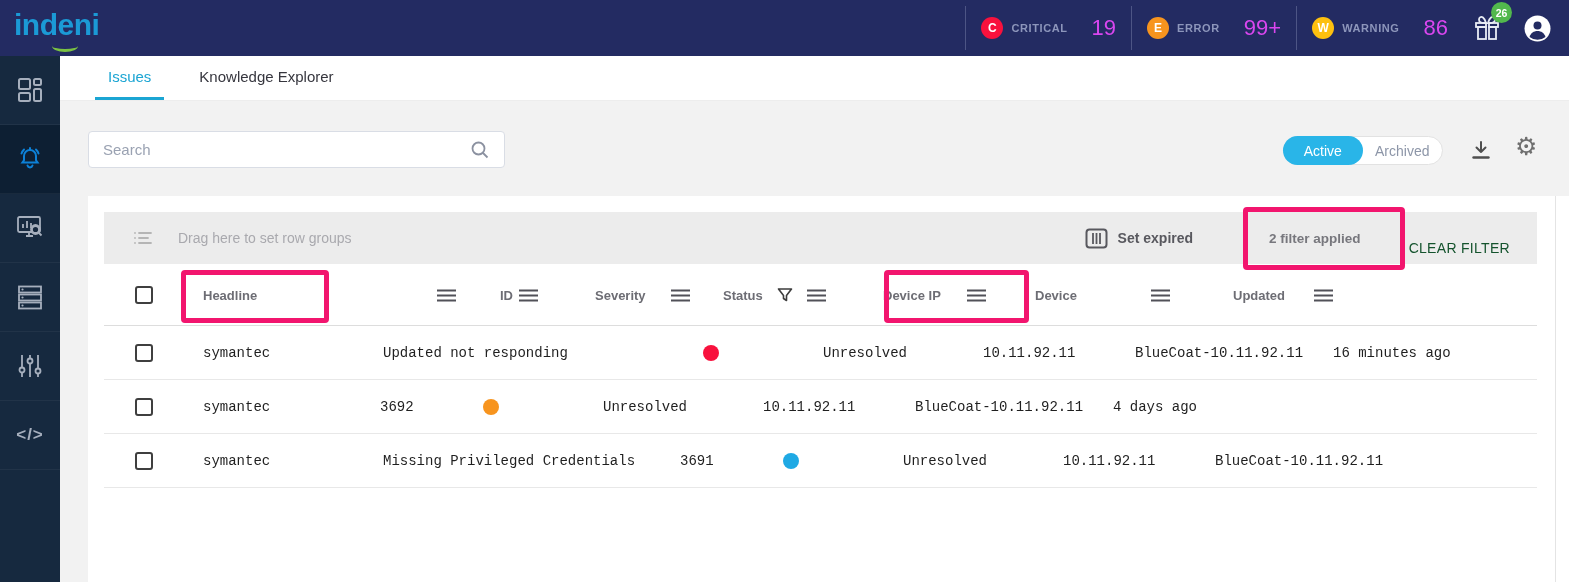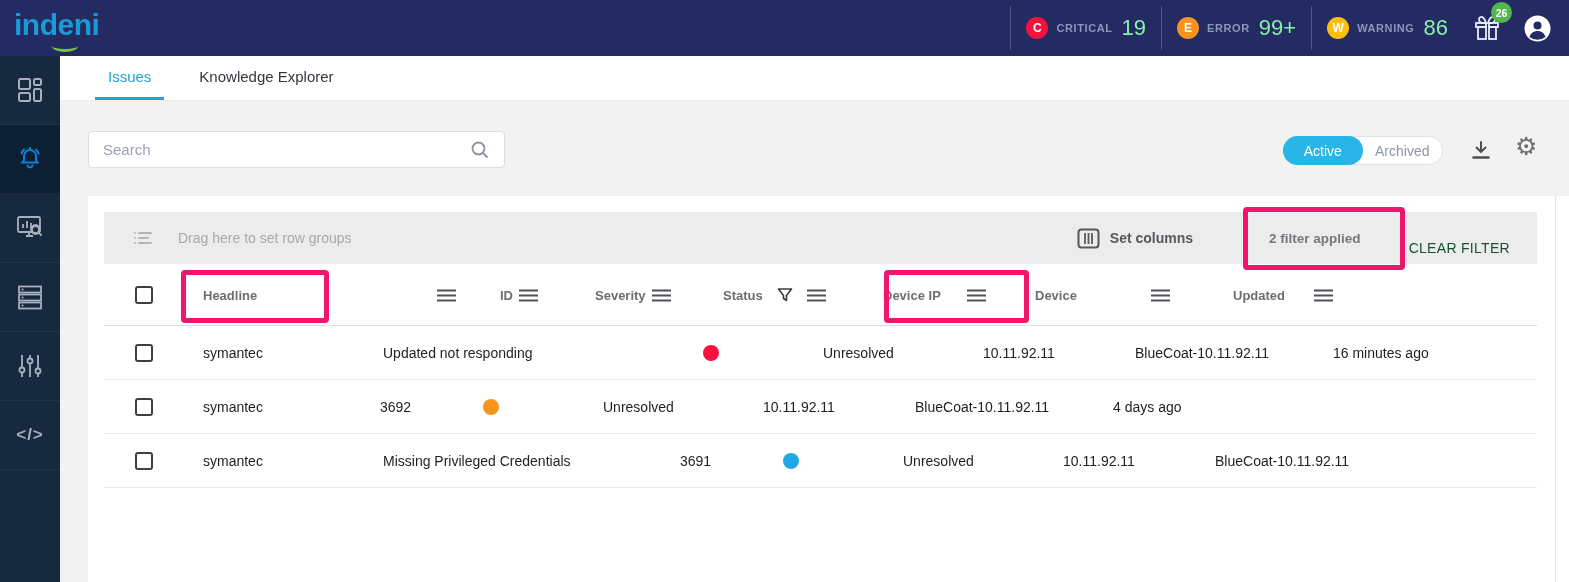--- a/index.html
+++ b/index.html
@@ -8,21 +8,21 @@
 
   
   .topbar { position:absolute; left:0; top:0; width:1569px; height:56px; background:#232b62; z-index:5; }
   .logo { position:absolute; left:14px; top:8px; font-size:30px; font-weight:bold; color:#1b9ad6; letter-spacing:-0.5px; }
   .logo-smile { position:absolute; left:52px; top:40px; width:26px; height:12px; border-bottom:3.5px solid #7ac143; border-radius:50%; }
   .tb-right { position:absolute; right:10px; top:0; height:56px; display:flex; align-items:center; }
   .tb-div { width:1px; height:44px; background:#4d5585; margin:0 15px; }
   .alert-group { display:flex; align-items:center; gap:8px; }
   .alert-circle { width:22px; height:22px; border-radius:50%; color:#fff; font-size:12px; font-weight:bold; display:flex; align-items:center; justify-content:center; }
   .alert-label { font-size:11px; font-weight:bold; color:#8d96bb; letter-spacing:0.6px; }
-  .alert-count { font-size:22px; color:#86efac; margin-left:1px; }
+  .alert-count { font-size:22px; color:#d946ef; margin-left:16px; }
   .gift-wrap { position:relative; margin:0 22px 0 24px; width:30px; height:34px; }
   .gift-badge { position:absolute; right:-10px; top:-9px; width:21px; height:21px; border-radius:50%; color:#fff; font-size:10.5px; font-weight:bold; display:flex; align-items:center; justify-content:center; }
   .avatar { width:27px; height:27px; margin-right:8px; }
 
   
   .sidebar { position:absolute; left:0; top:56px; width:60px; height:526px; background:#16293f; z-index:4; }
   .side-item { width:60px; height:69px; display:flex; align-items:center; justify-content:center; border-bottom:1px solid rgba(255,255,255,0.05); cursor:pointer; }
   .side-item.active { background:#0d1f33; }
   .side-item .code-glyph { color:#a6afbd; font-size:17px; font-weight:bold; letter-spacing:1px; }
 
@@ -54,25 +54,25 @@
   .gb-right { margin-left:auto; display:flex; align-items:center; }
   .setcols { display:flex; align-items:center; gap:10px; cursor:pointer; }
   .setcols-label { font-size:14px; font-weight:bold; color:#58585e; }
   .filter-applied { margin-left:76px; font-size:13.5px; font-weight:bold; color:#77777d; }
   .clear-filter { margin-left:48px; margin-right:27px; font-size:14px; color:#14532d; cursor:pointer; letter-spacing:0.3px;margin-top:20px; }
 
   .grid-row { position:absolute; left:16px; width:1433px; display:flex; align-items:center; }
   .hdr { top:69px; height:61px; border-bottom:1px solid #dddddd; }
   .row0 { top:130px; } .row1 { top:184px; } .row2 { top:238px; }
   .data-row { height:54px; border-bottom:1px solid #e8e8e8; }
-  .c0{width:76px;} .c1{width:180px;} .c2{width:300px;} .c3{width:80px;} .c4{width:130px;}
+  .c0{width:76px;} .c1{width:180px;} .c2{width:300px;} .c3{width:80px;} .c4{width:130px;justify-content:space-between;}
   .c5{width:170px;} .c6{width:150px;} .c7{width:200px;} .c8{width:147px;}
   .cell { display:flex; align-items:center; height:100%; }
   .hdr .cell { font-size:13px; font-weight:bold; color:#6d6d74; }
-  .data-row .cell { font-size:14px; color:#1f1f1f; }
+  .data-row .cell { font-size:14px; color:#1f1f1f;font-family:Liberation Mono, monospace; }
   .c0 { justify-content:flex-start; padding-left:31px; }
   .c1 { padding-left:23px; } .c2 { padding-left:23px; } .c3 { padding-left:20px; }
   .c4 { padding-left:35px; } .c5 { padding-left:33px; } .c6 { padding-left:23px; }
   .c7 { padding-left:25px; } .c8 { padding-left:23px; }
   .menu-ic { display:flex; cursor:pointer; }
   .gap6 { margin-left:6px; } .gap14 { margin-left:14px; }
   .push-right { margin-left:auto; margin-right:24px; }
   .push-right-lg { margin-left:auto; margin-right:40px; }
   .checkbox { width:18px; height:18px; border:2px solid #3f3f3f; border-radius:3px; background:#fff; cursor:pointer; }
   .sev-dot { width:16px; height:16px; border-radius:50%; margin-left:8px; }
@@ -257,21 +257,21 @@
       <div class="gb-right">
         <div class="setcols">
           <span>
             <svg width="23" height="21" viewBox="0 0 23 21">
               <g fill="none" stroke="#58585e" stroke-width="2">
                 <rect x="1.5" y="1.5" width="20" height="18" rx="3"></rect>
                 <path d="M8 5v11M11.5 5v11M15 5v11" stroke-width="1.8"></path>
               </g>
             </svg>
           </span>
-          <span class="setcols-label">Set columns</span>
+          <span class="setcols-label">Set expired</span>
         </div>
         <span class="filter-applied">2 filter applied</span>
         <span class="clear-filter">CLEAR FILTER</span>
       </div>
     </div>
 
     <div class="grid-row hdr">
       <div class="cell c0">
           <span class="checkbox"></span>
         </div>

